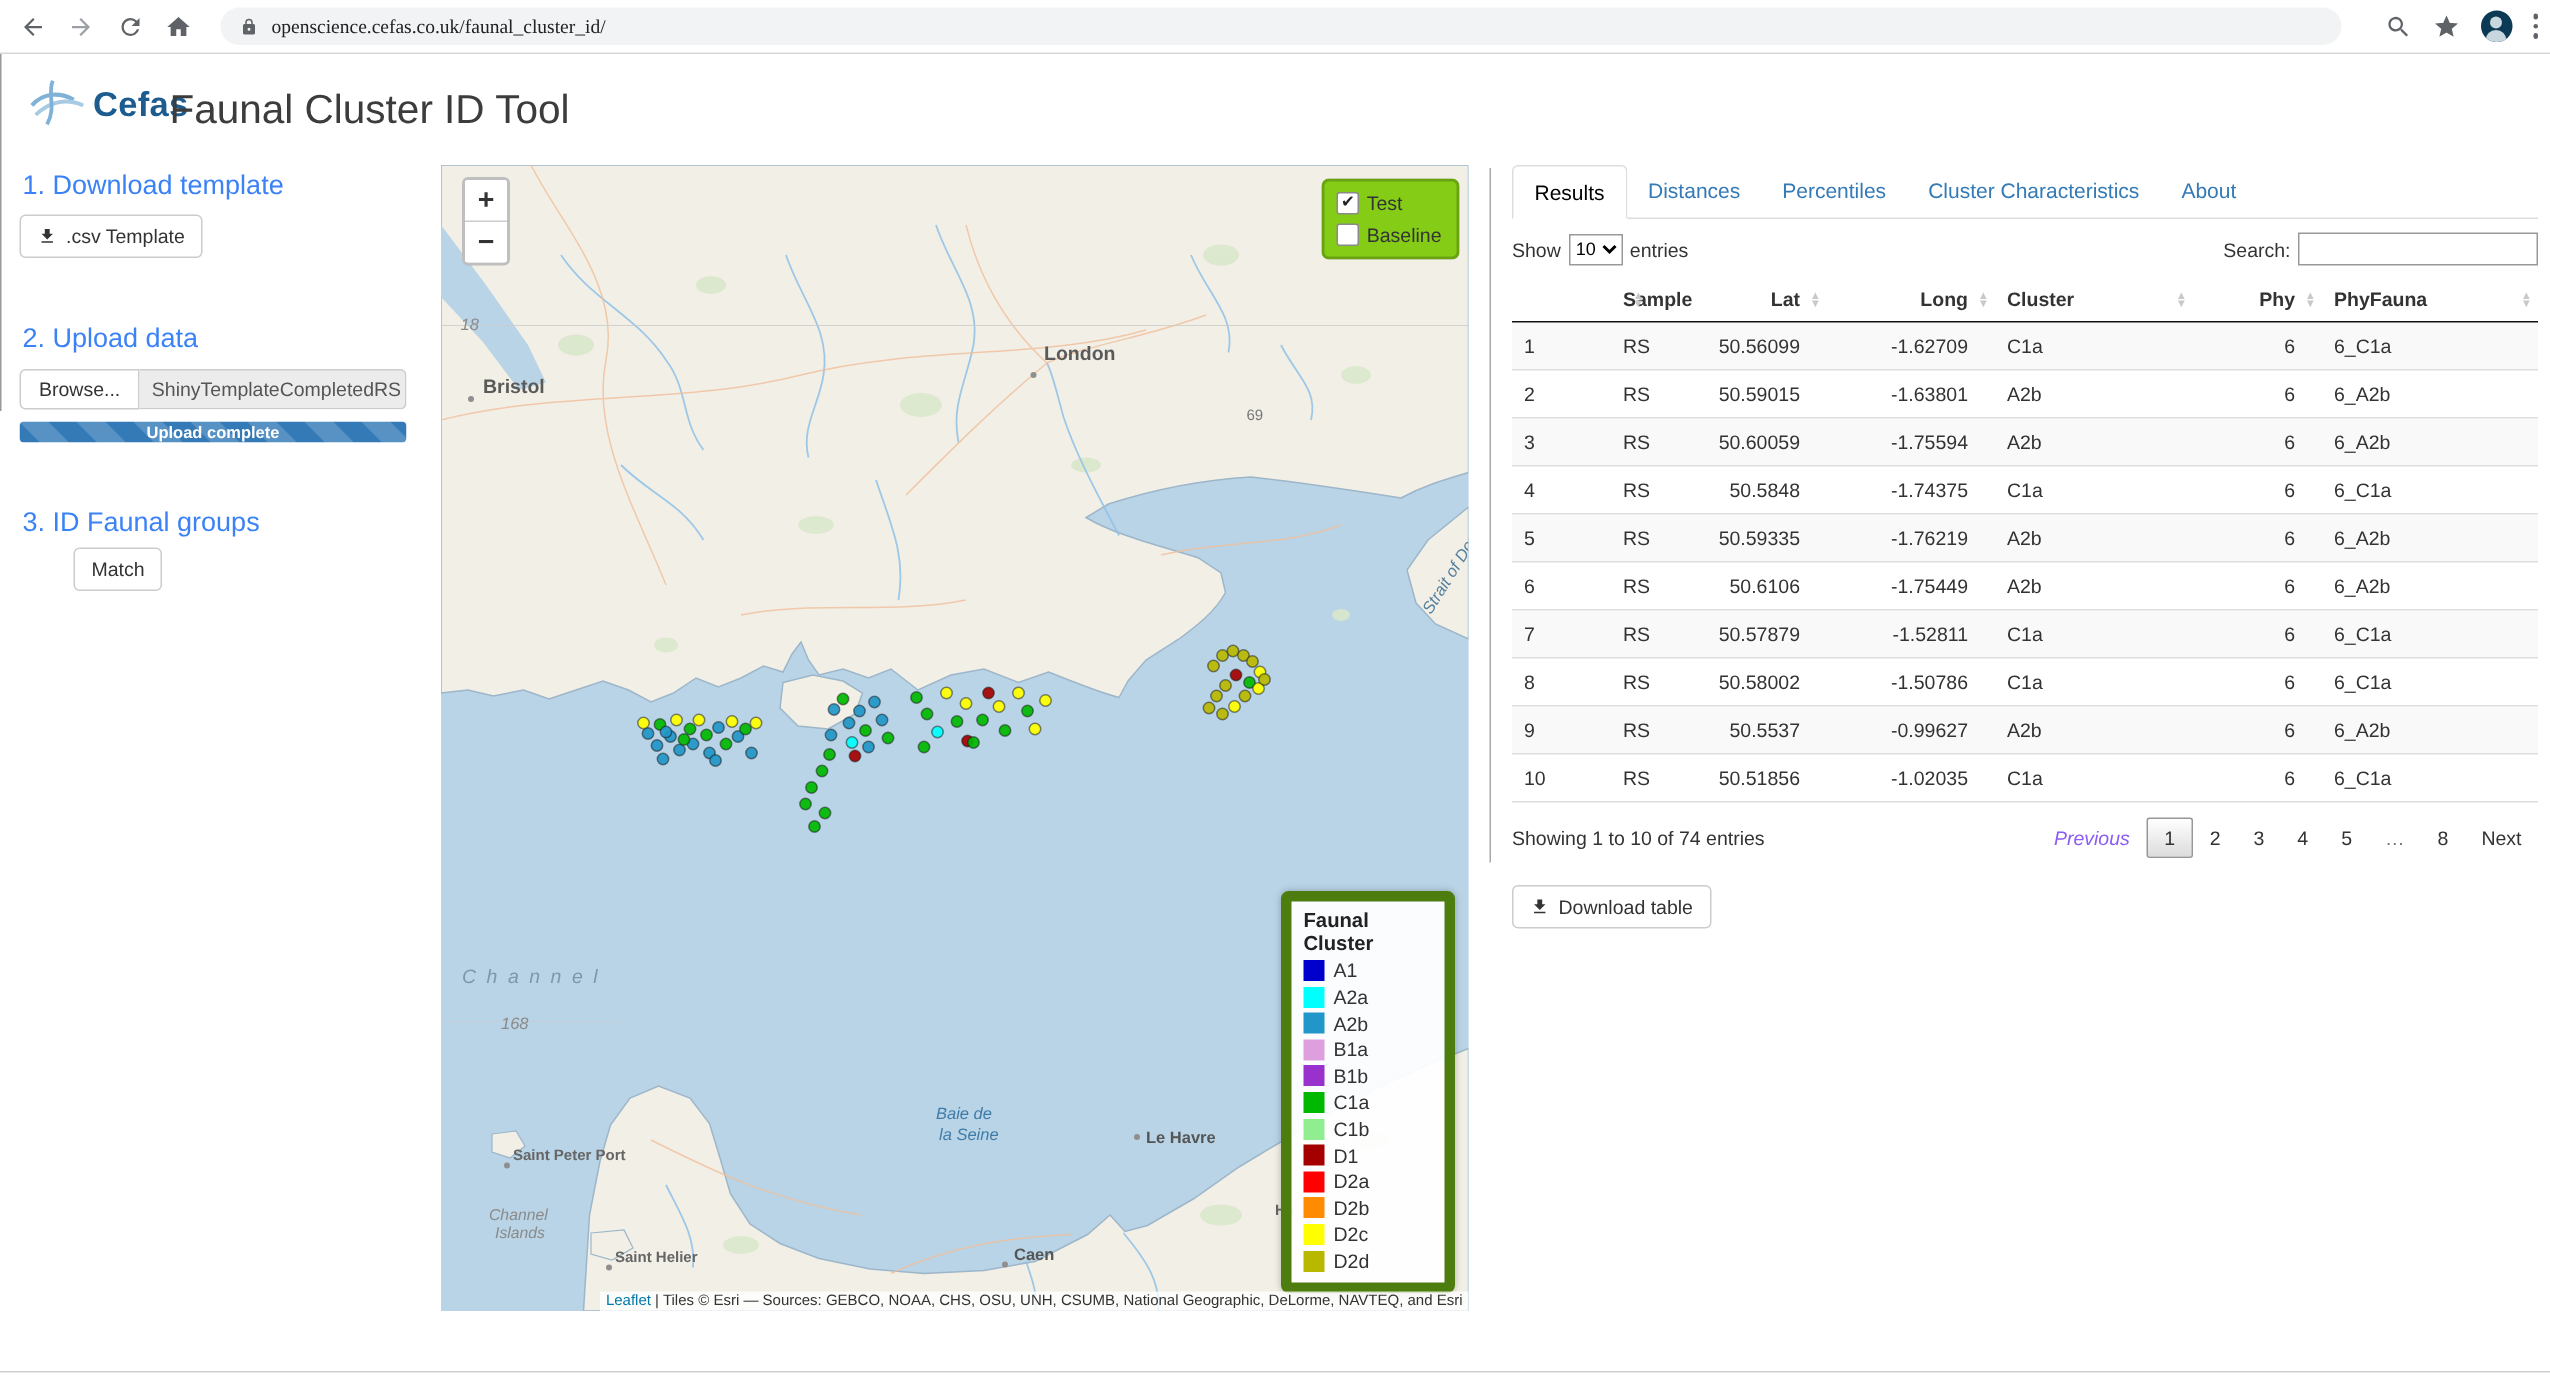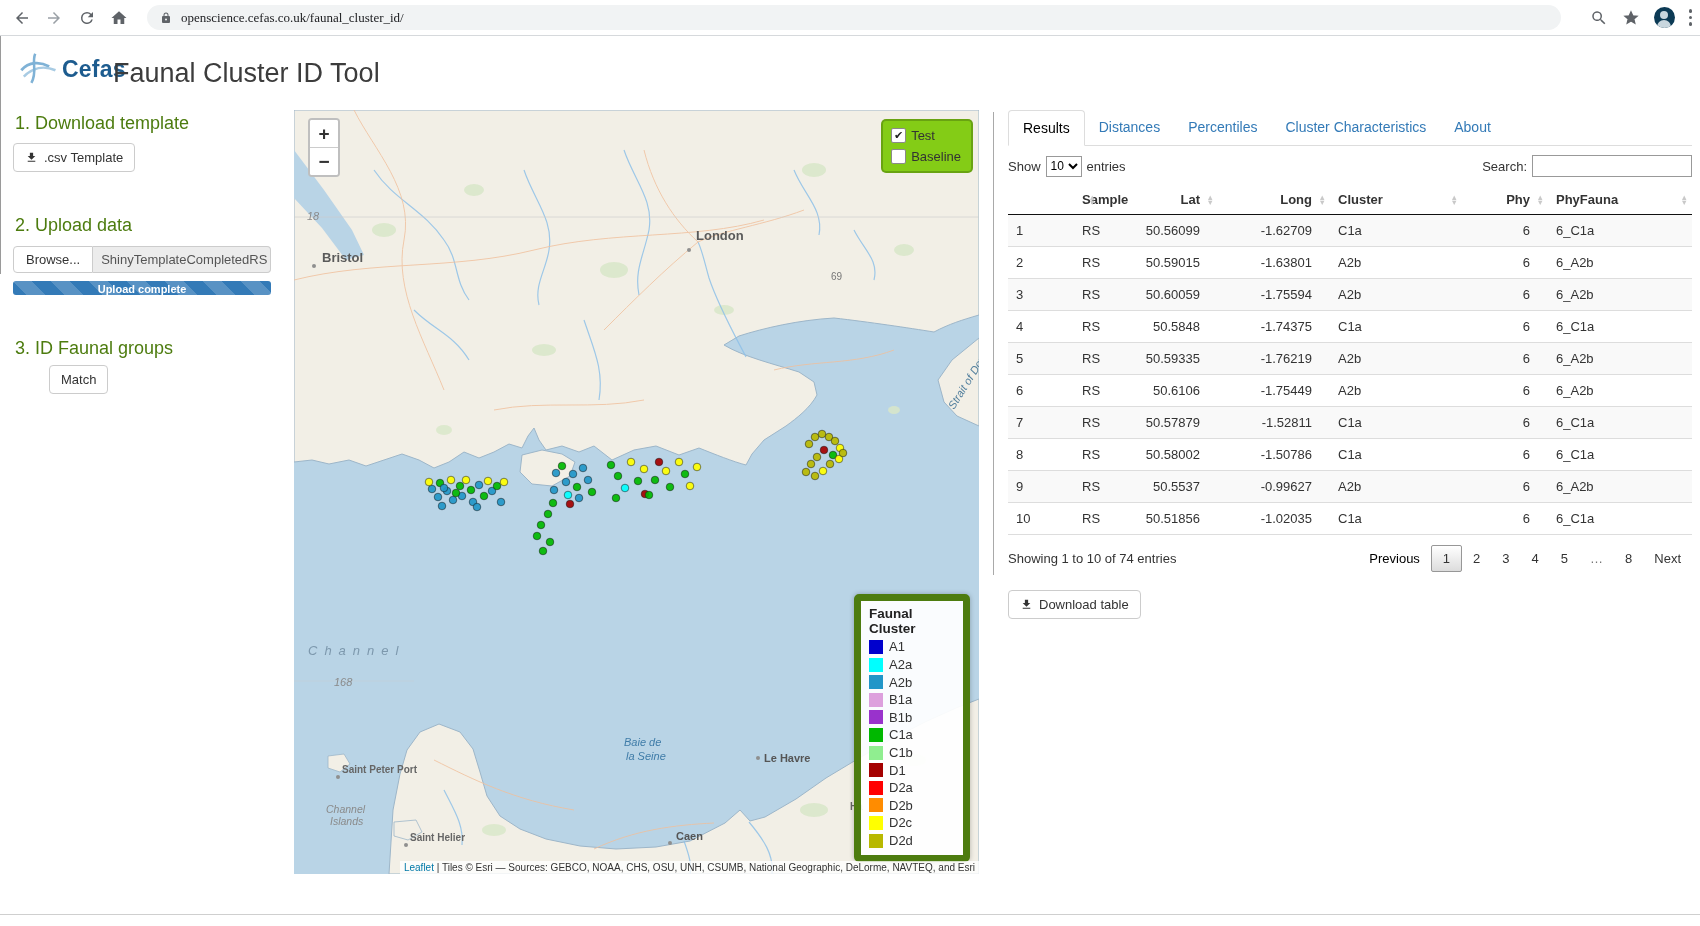--- a/index.html
+++ b/index.html
@@ -23,21 +23,21 @@
   .avatar::after{content:"";position:absolute;left:3.5px;top:13px;width:14px;height:9px;border-radius:7px 7px 0 0;background:#c8d6de;}
   .kebab{display:flex;flex-direction:column;gap:3px;}
   .kebab i{width:3.5px;height:3.5px;border-radius:50%;background:#5f6368;display:block;}
   .win-edge{position:absolute;left:0;top:36px;width:1px;height:238px;background:#9a9a9a;}
   
   .logo{position:absolute;left:18px;top:50px;display:flex;align-items:center;}
   .logo svg{width:42px;height:38px;display:block;}
   .logo-text{font-size:23px;font-weight:bold;color:#1d5c8f;margin-left:2px;letter-spacing:0.2px;}
   .page-title{position:absolute;left:113px;top:58px;font-size:27px;color:#3c3c3c;}
   
-  .sb-h{position:absolute;left:15px;font-size:18px;color:#4d7c0f;}
+  .sb-h{position:absolute;left:15px;font-size:18px;color:#3b82f6;}
   .btn{display:inline-flex;align-items:center;gap:6px;font-size:13px;color:#333;background:#fff;
     border:1px solid #ccc;border-radius:4px;padding:6px 11px;cursor:pointer;font-family:inherit;}
   .btn svg{width:13px;height:13px;fill:#333;display:block;}
   .csv-btn{position:absolute;left:13px;top:143px;}
   .upload-group{position:absolute;left:13px;top:246px;width:258px;display:flex;}
   .browse-btn{font-size:13px;color:#333;background:#fff;border:1px solid #ccc;border-radius:4px 0 0 4px;
     padding:5px 12px;white-space:nowrap;}
   .file-box{flex:1;border:1px solid #ccc;border-left:none;border-radius:0 4px 4px 0;background:#ececec;
     font-size:13px;color:#555;padding:5px 8px;white-space:nowrap;overflow:hidden;}
   .progress{position:absolute;left:13px;top:281px;width:258px;height:14px;border-radius:3px;overflow:hidden;
@@ -98,21 +98,21 @@
   table.results td{padding:8px 18px 8px 8px;border-top:1px solid #ddd;overflow:hidden;white-space:nowrap;}
   table.results tbody tr:nth-child(odd){background:#f9f9f9;}
   table.results tbody tr:last-child td{border-bottom:1px solid #ddd;}
   .al{text-align:left;} .ar{text-align:right;}
   .sort{position:absolute;right:4px;top:50%;transform:translateY(-50%);display:flex;flex-direction:column;
     font-size:7.5px;line-height:5.5px;color:#c9c9c9;}
   .sort::before{content:"\25B2";} .sort::after{content:"\25BC";}
   .foot-row{display:flex;justify-content:space-between;align-items:center;margin-top:10px;font-size:13px;color:#333;}
   .pagination{display:flex;align-items:center;}
   .pg,.pg-nav{font-size:13px;color:#333;padding:5px 11px;cursor:pointer;}
-  .pg-nav.disabled{color:#000000;cursor:default;}
+  .pg-nav.disabled{color:#8b5cf6;cursor:default;font-style:italic;}
   .pg.cur{border:1px solid #979797;border-radius:2px;background:linear-gradient(#fff,#dcdcdc);}
   .pg.dots{color:#777;cursor:default;}
   .dl-btn{margin-top:18px;}
   .bottom-rule{position:absolute;left:0;top:914px;width:1700px;border-top:1px solid #cfcfcf;}
 </style>
 </head>
 <body>
 
 <div class="chrome">
   <span class="nav-ic ic-back">

